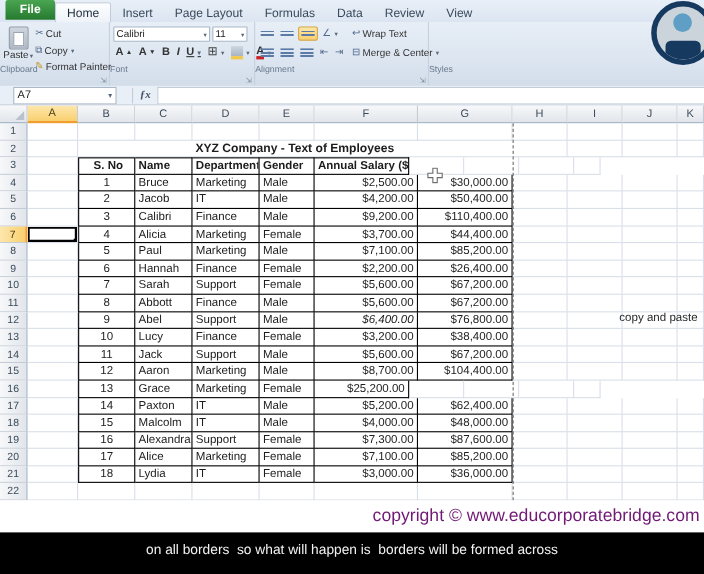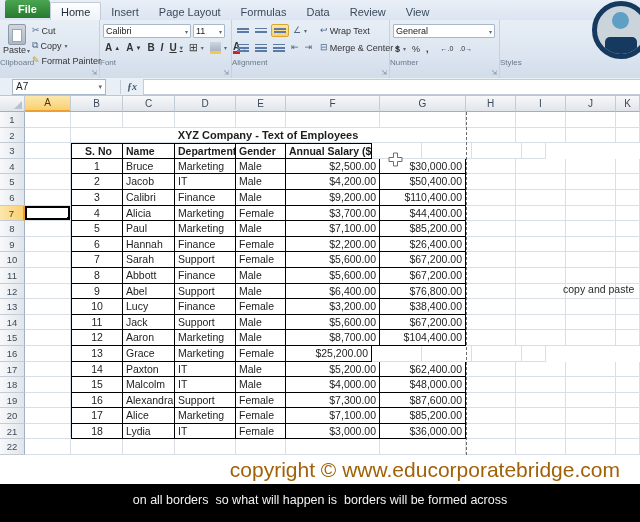--- a/index.html
+++ b/index.html
@@ -78,21 +78,21 @@
   .gcell.ctr{text-align:center;}
   .gcell.lft{padding-left:3px;}
   .gcell.rgt{text-align:right;padding-right:3px;}
   .gcell.selcell{position:relative;box-shadow:inset 0 0 0 2px #000;}
   .gcell.selcell::after{content:"";position:absolute;right:0;bottom:0;width:3px;height:3px;background:#000;}
   .pagebreak{position:absolute;left:466px;top:16px;width:0;height:343px;border-left:1px dashed #6b6b6b;}
 
   
   .copyband{position:absolute;left:0;top:455px;width:640px;height:29px;background:#fff;
             display:flex;align-items:center;justify-content:flex-end;}
-  .copytext{font-size:21px;color:#a16207;padding-right:20px;}
+  .copytext{font-size:16px;color:#701a75;padding-right:4px;}
   .caption{position:absolute;left:0;top:484px;width:640px;height:38px;background:#000;
            color:#f2f2f2;font-size:12.5px;display:flex;justify-content:center;padding-top:9px;
            box-sizing:border-box;white-space:pre-wrap;}
 
   
   .avatar{position:absolute;left:592px;top:1px;width:48px;height:48px;border:5px solid #16395f;
           border-radius:50%;background:#ccd4db;overflow:hidden;z-index:30;box-sizing:content-box;}
   .avatar .head{position:absolute;left:15px;top:6px;width:17px;height:17px;border-radius:50%;background:#5f9fc6;}
   .avatar .body{position:absolute;left:8px;bottom:0;width:32px;height:17px;background:#16395f;border-radius:5px 5px 0 0;}
   .cursorplus{position:absolute;left:388px;top:152px;z-index:25;}
@@ -227,47 +227,20 @@
                 <span class="ic">⊟</span>
                 <span>Merge &amp; Center</span>
               </span>
             </div>
         </div>
       </div>
       <div class="rgrouplabel">Alignment</div>
       <div class="launcher">⇲</div>
     </div>
 
-    <div class="rgroup" style="width:110px;">
-      <div class="rrow">
-        <div class="combo" style="width:96px;">
-            <span>General</span>
-            <span class="dd"></span>
-          </div>
-      </div>
-      <div class="rrow" style="margin-top:4px;">
-        <span class="rbtn dd">
-            <b>$</b>
-          </span>
-        <span class="rbtn">
-            <span>%</span>
-          </span>
-        <span class="rbtn">
-            <b>,</b>
-          </span>
-        <span class="rbtn" style="margin-left:6px;font-size:7px;">
-            <span>←.0</span>
-          </span>
-        <span class="rbtn" style="font-size:7px;">
-            <span>.0→</span>
-          </span>
-      </div>
-      <div class="rgrouplabel">Number</div>
-      <div class="launcher">⇲</div>
-    </div>
 
     <div class="rgroup" style="width:140px;border-right:none;">
       <div class="rgrouplabel">Styles</div>
     </div>
   </div>
 
   <div class="fbar">
     <div class="namebox">
       <span>A7</span>
       <span style="font-size:7px;color:#5a6a7c;">▾</span>
@@ -441,21 +414,21 @@
         <div class="gcell" style="width: 50px;"></div>
         <div class="gcell" style="width: 24px;"></div>
       </div>
       <div class="grow">
         <div class="rhdr">12</div>
         <div class="gcell" style="width: 46px;"></div>
         <div class="gcell tcell ctr bl" style="width: 52px;">9</div>
         <div class="gcell tcell lft" style="width: 52px;">Abel</div>
         <div class="gcell tcell lft" style="width: 61px;">Support</div>
         <div class="gcell tcell lft" style="width: 50px;">Male</div>
-        <div class="gcell tcell rgt" style="width: 94px;">$6,400.00</div>
+        <div class="gcell tcell rgt" style="width: 94px; font-style: italic;">$6,400.00</div>
         <div class="gcell tcell rgt" style="width: 86px;">$76,800.00</div>
         <div class="gcell" style="width: 50px;"></div>
         <div class="gcell" style="width: 50px;"></div>
         <div class="gcell" style="width: 50px;"></div>
         <div class="gcell" style="width: 24px;"></div>
       </div>
       <div class="grow">
         <div class="rhdr">13</div>
         <div class="gcell" style="width: 46px;"></div>
         <div class="gcell tcell ctr bl" style="width: 52px;">10</div>

